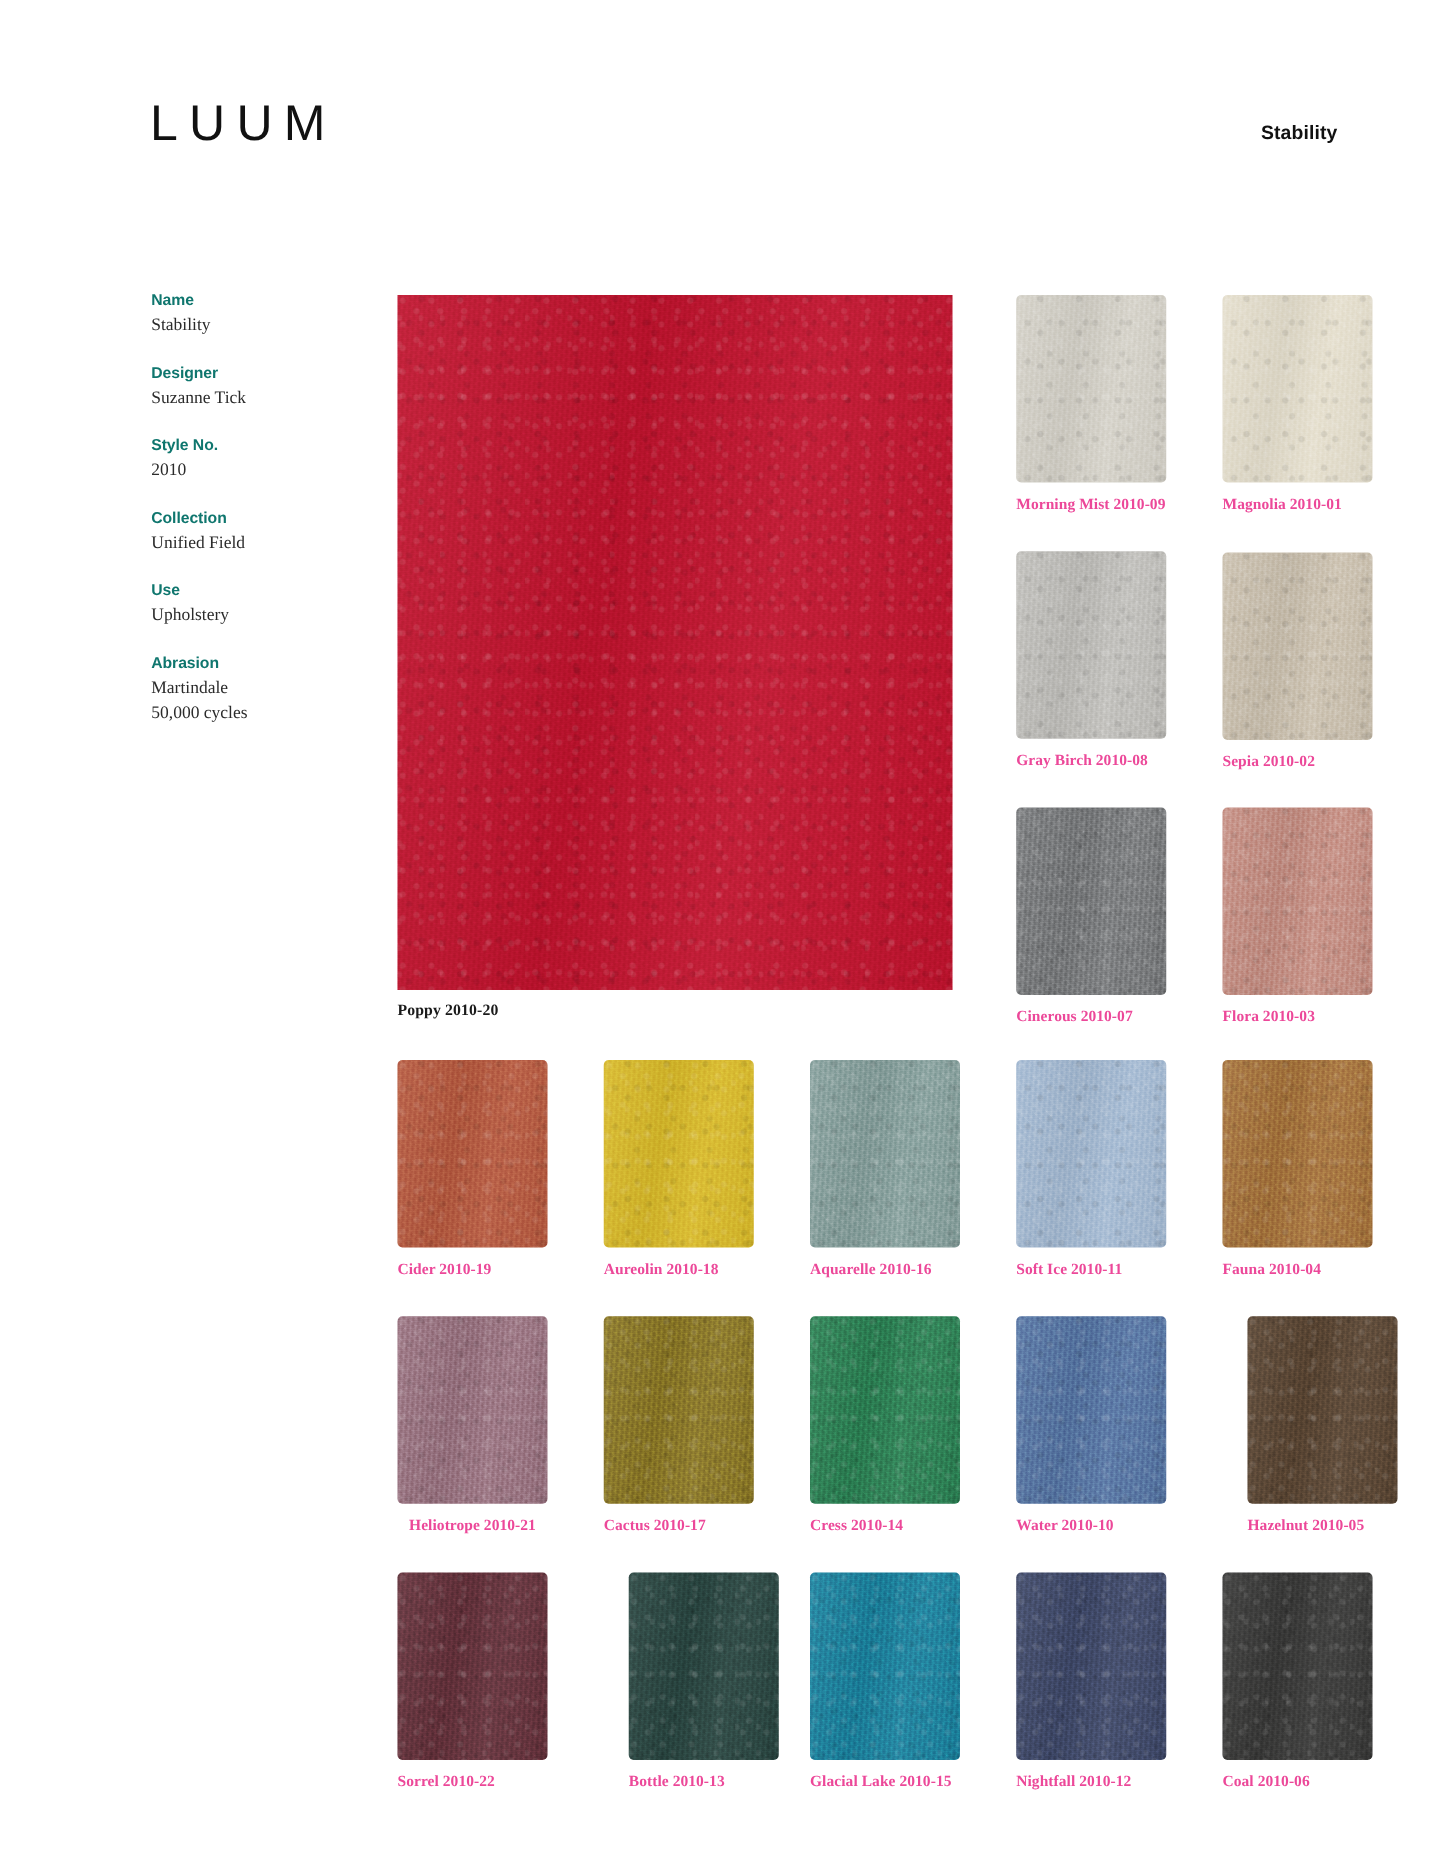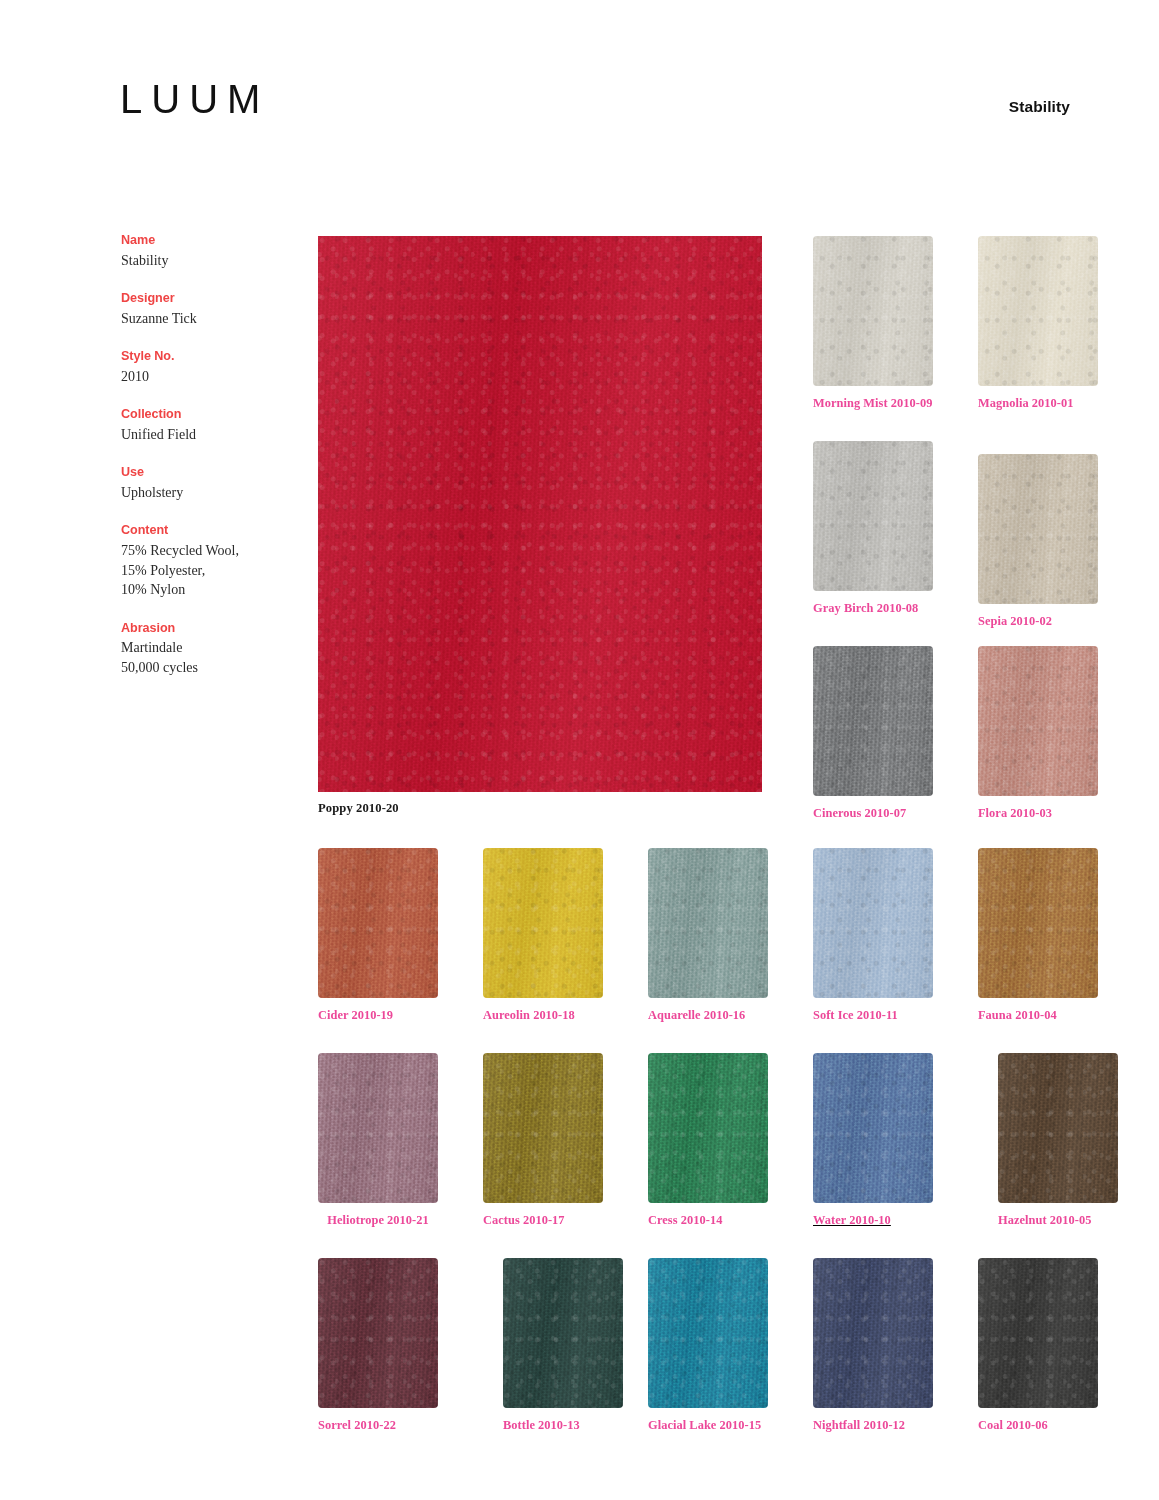--- a/index.html
+++ b/index.html
@@ -45,21 +45,21 @@
   #spec-panel {
     position: absolute;
     left: 121px; top: 231px;
     width: 170px;
   }
   .spec-block { margin-bottom: 19px; }
   .spec-label {
     font-family: "Liberation Sans", sans-serif;
     font-size: 12.6px;
     font-weight: bold;
-    color: #ef4444;
+    color: #0f766e;
     line-height: 19.5px;
     letter-spacing: -0.05px;
   }
   .spec-value {
     font-family: "Liberation Serif", serif;
     font-size: 14px;
     color: #2b2b2b;
     line-height: 19.6px;
     white-space: pre-line;
   }
@@ -177,26 +177,20 @@
     </div>
     <div class="spec-block">
       <div class="spec-label">Collection</div>
       <div class="spec-value">Unified Field</div>
     </div>
     <div class="spec-block">
       <div class="spec-label">Use</div>
       <div class="spec-value">Upholstery</div>
     </div>
     <div class="spec-block">
-      <div class="spec-label">Content</div>
-      <div class="spec-value">75% Recycled Wool,
-15% Polyester,
-10% Nylon</div>
-    </div>
-    <div class="spec-block">
       <div class="spec-label">Abrasion</div>
       <div class="spec-value">Martindale
 50,000 cycles</div>
     </div>
   </div>
 
 <div id="hero-swatch-group">
   <div id="hero-swatch" style="background: rgb(192, 19, 46);">
     <div class="tex"></div>
     <div class="tex2"></div>
@@ -223,21 +217,21 @@
       <div class="swatch-caption">Magnolia 2010-01</div>
     </div>
     <div class="swatch-cell" style="left: 813px; top: 441px;">
       <div class="swatch-chip" style="background: rgb(194, 193, 189);">
         <div class="tex"></div>
         <div class="tex2"></div>
         <div class="tex3"></div>
       </div>
       <div class="swatch-caption">Gray Birch 2010-08</div>
     </div>
-    <div class="swatch-cell" style="left: 978px; top: 454px;">
+    <div class="swatch-cell" style="left: 978px; top: 442px;">
       <div class="swatch-chip" style="background: rgb(205, 195, 178);">
         <div class="tex"></div>
         <div class="tex2"></div>
         <div class="tex3"></div>
       </div>
       <div class="swatch-caption">Sepia 2010-02</div>
     </div>
     <div class="swatch-cell" style="left: 813px; top: 646px;">
       <div class="swatch-chip" style="background: rgb(124, 126, 128);">
         <div class="tex"></div>
@@ -311,21 +305,21 @@
       <div class="swatch-caption">Cactus 2010-17</div>
     </div>
     <div class="swatch-cell" style="left: 648px; top: 1053px;">
       <div class="swatch-chip" style="background: rgb(44, 131, 85);">
         <div class="tex"></div>
         <div class="tex2"></div>
         <div class="tex3"></div>
       </div>
       <div class="swatch-caption">Cress 2010-14</div>
     </div>
-    <div class="swatch-cell" style="left: 813px; top: 1053px; text-decoration: underline;">
+    <div class="swatch-cell" style="left: 813px; top: 1053px;">
       <div class="swatch-chip" style="background: rgb(88, 120, 166);">
         <div class="tex"></div>
         <div class="tex2"></div>
         <div class="tex3"></div>
       </div>
       <div class="swatch-caption">Water 2010-10</div>
     </div>
     <div class="swatch-cell" style="left: 978px; top: 1053px; margin-left: 20px;">
       <div class="swatch-chip" style="background: rgb(92, 71, 52);">
         <div class="tex"></div>

